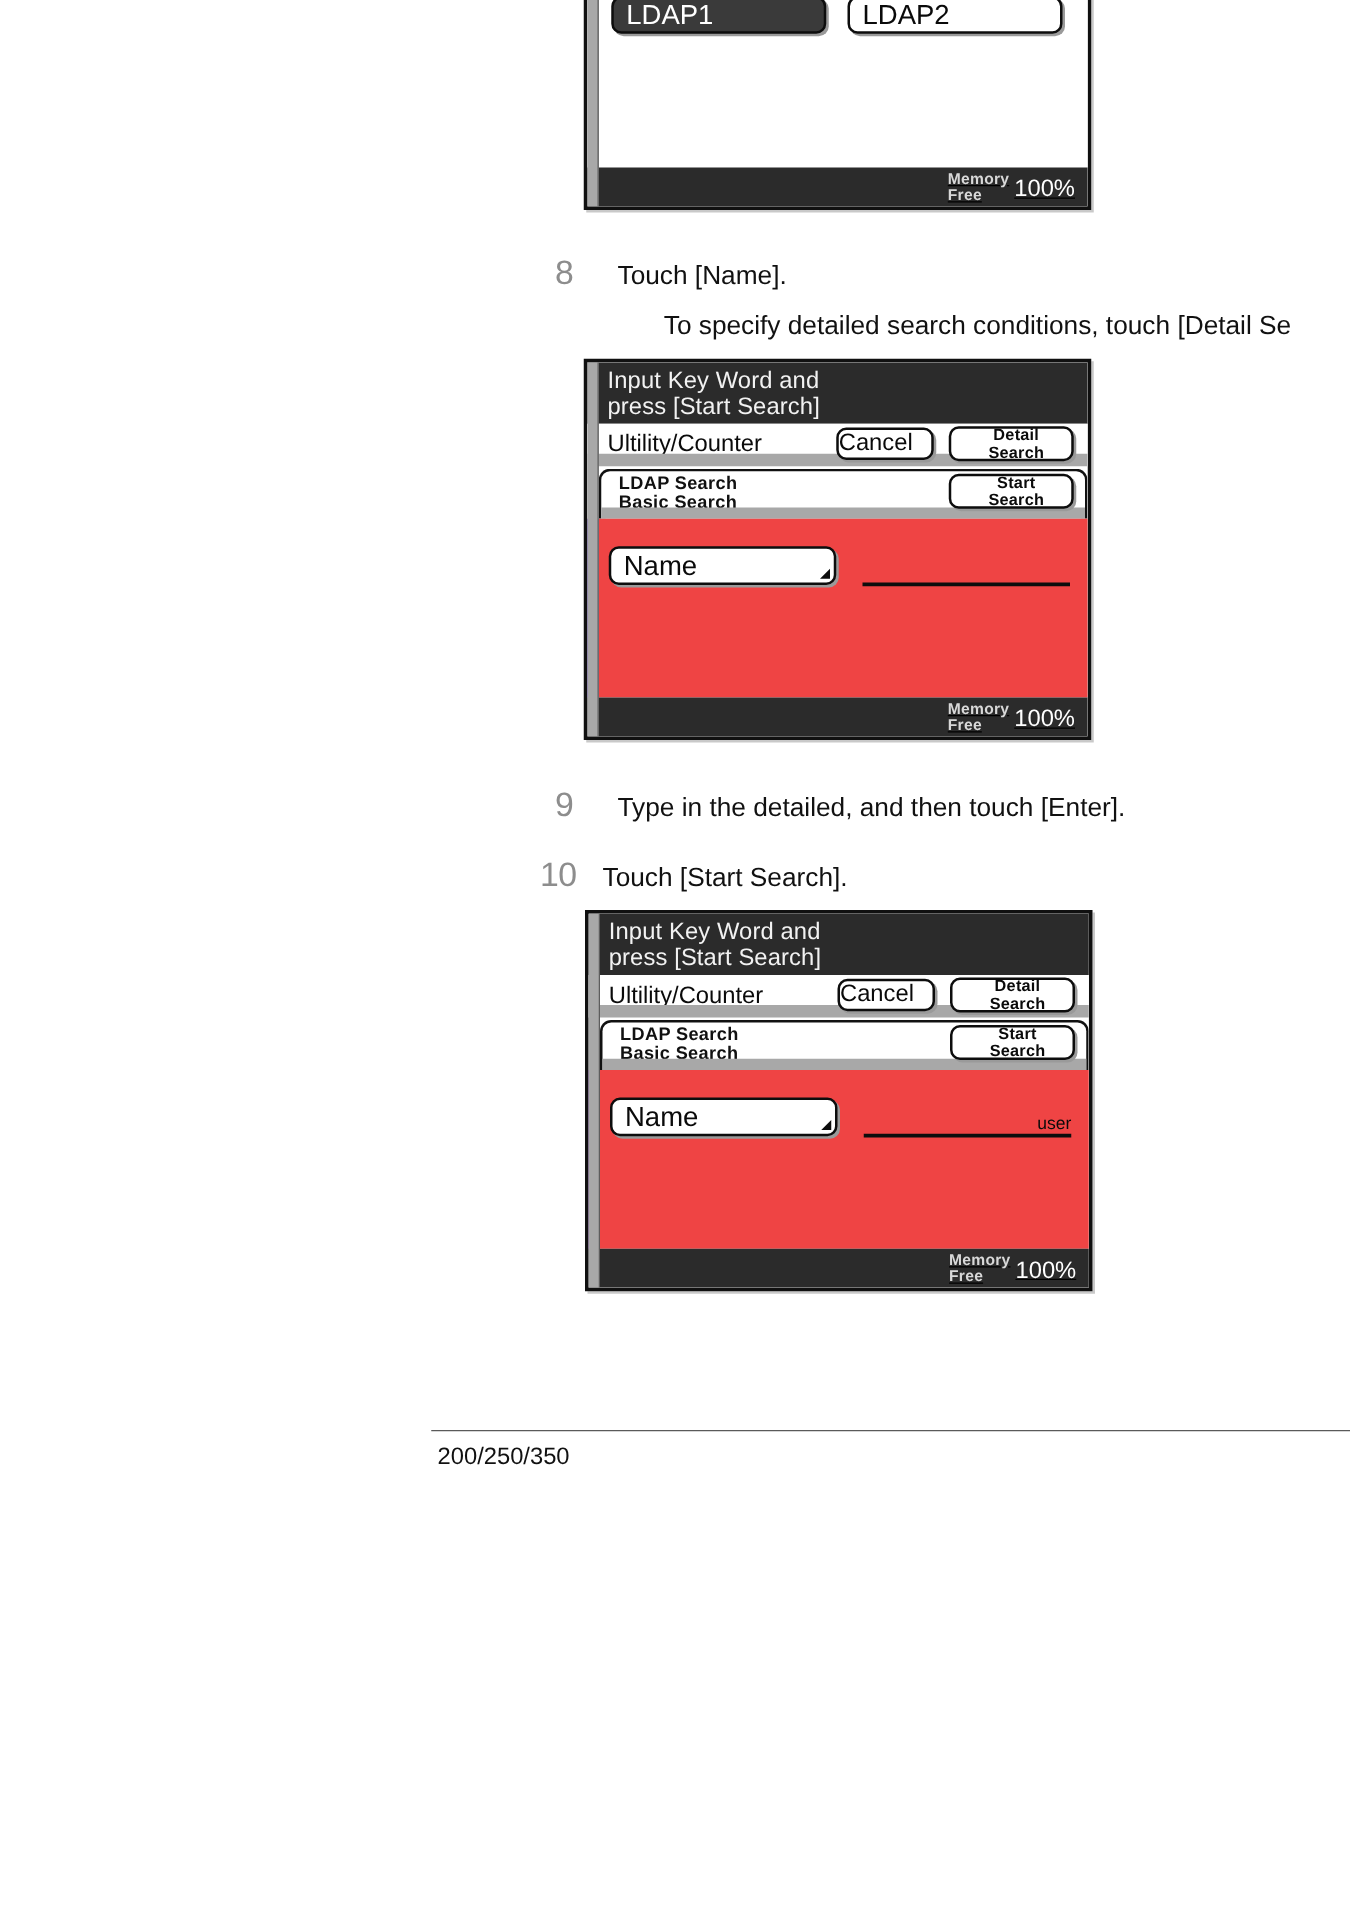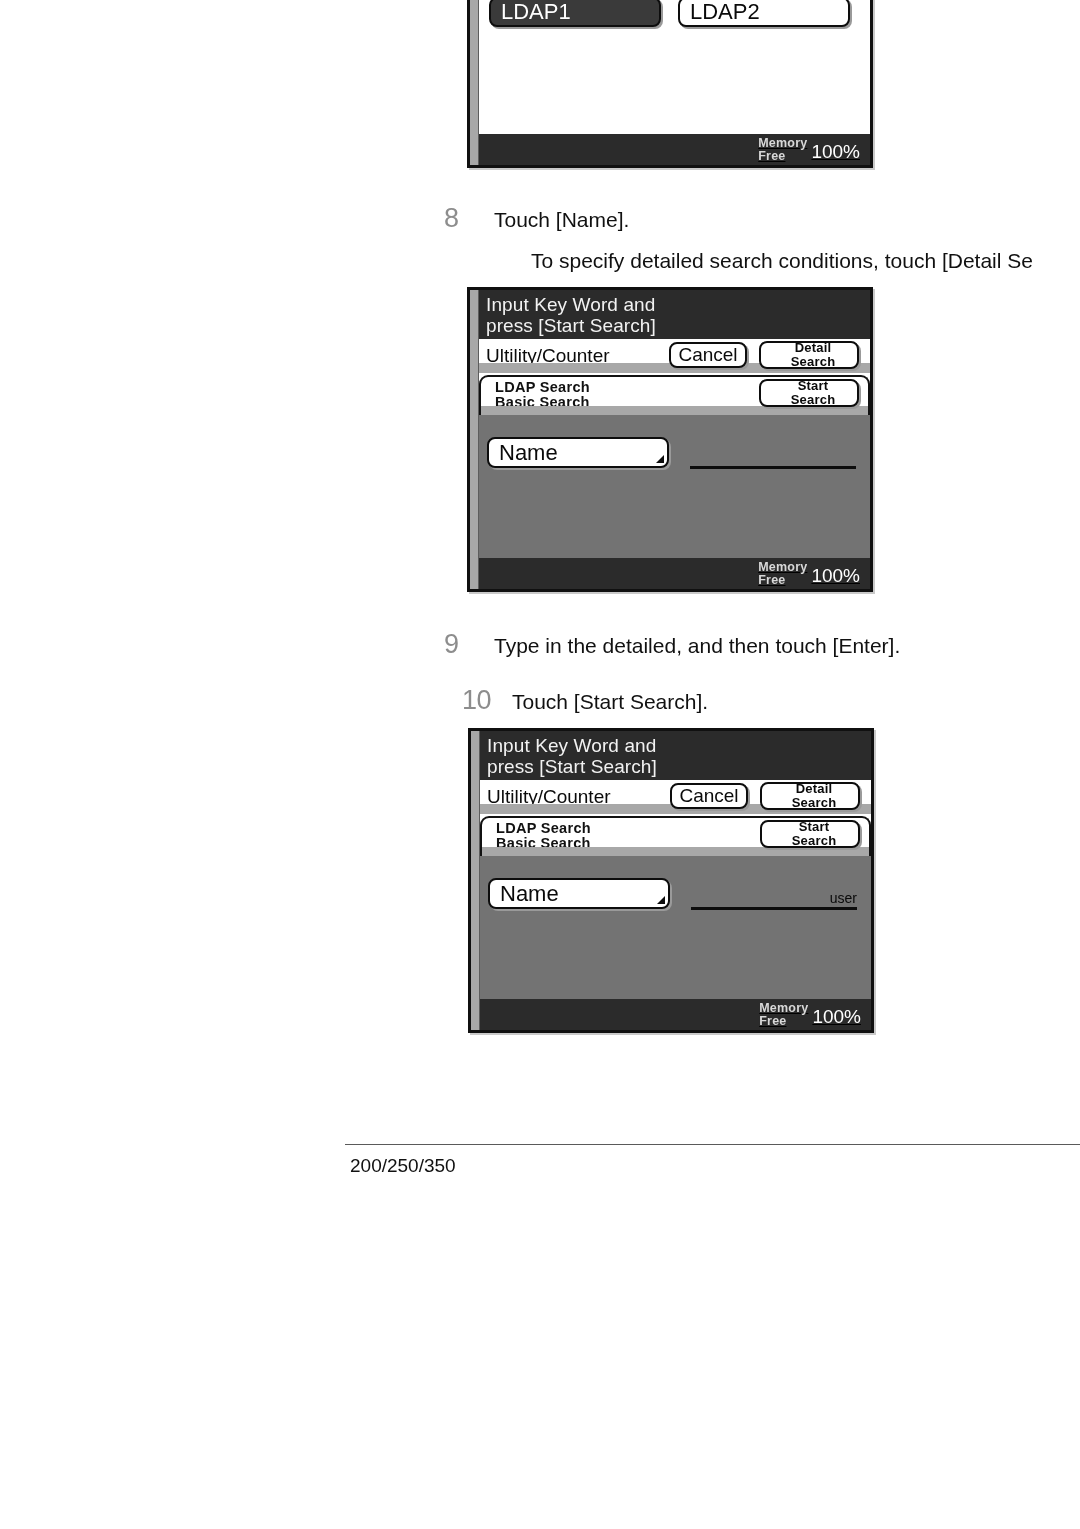--- a/index.html
+++ b/index.html
@@ -92,21 +92,21 @@
     position: absolute;
     left: 0; right: 0; bottom: 0;
     height: 9px;
     background: #a8a8a8;
   }
 
   
   .lcd-body {
     position: relative;
     flex: 1;
-    background: #737373;
+    background: #ef4444;
     border-left: 9px solid #1d4ed8;
   }
 
   
   .mem-bar {
     background: #2b2b2b;
     height: 31px;
     position: relative;
   }
   .mem-grp {
@@ -135,21 +135,20 @@
 
   
   .btn {
     position: absolute;
     background: #ffffff;
     border: 2px solid #0d0d0d;
     border-radius: 8px;
     box-shadow: 2px 2px 0 #9a9a9a;
     display: flex;
     align-items: center;
-    justify-content: center;
     color: #0a0a0a;
     text-align: center;
   }
   .btn.one-line { font-size: 19px; }
   .btn.two-line {
     flex-direction: column;
     align-items: center;
     justify-content: center;
     padding-left: 8px;
     font-size: 13px;
@@ -322,21 +321,21 @@
         </div>
       </div>
     </div>
   </div>
 
   <div class="step" style="left:444px; top:631px;">
     <div class="step-num">9</div>
     <div class="step-text">Type in the detailed, and then touch [Enter].</div>
   </div>
 
-  <div class="step" style="left:462px; top:687px;">
+  <div class="step" style="left:432px; top:687px;">
     <div class="step-num wide">10</div>
     <div class="step-text">Touch [Start Search].</div>
   </div>
 
   <div class="lcd" style="left:468px; top:728px; width:406px; height:305px;">
     <div class="lcd-inner">
       <div class="lcd-rail"></div>
 
       <div class="msg-bar">
         <div>Input Key Word and</div>

